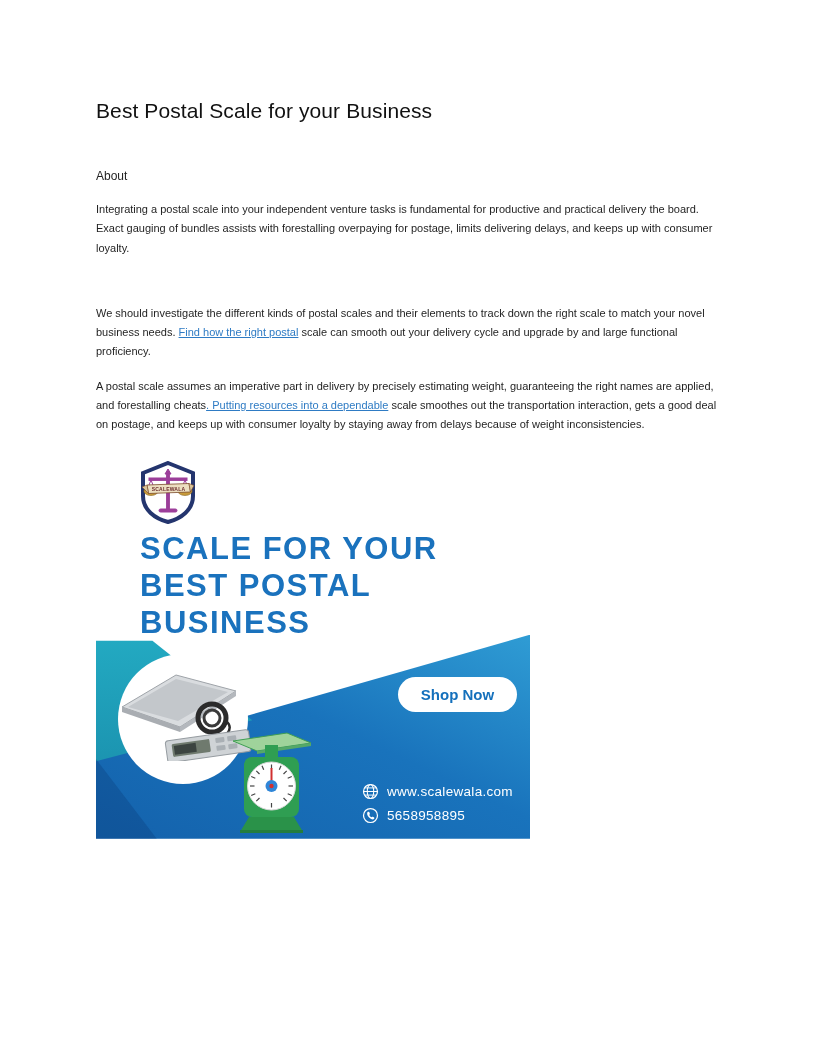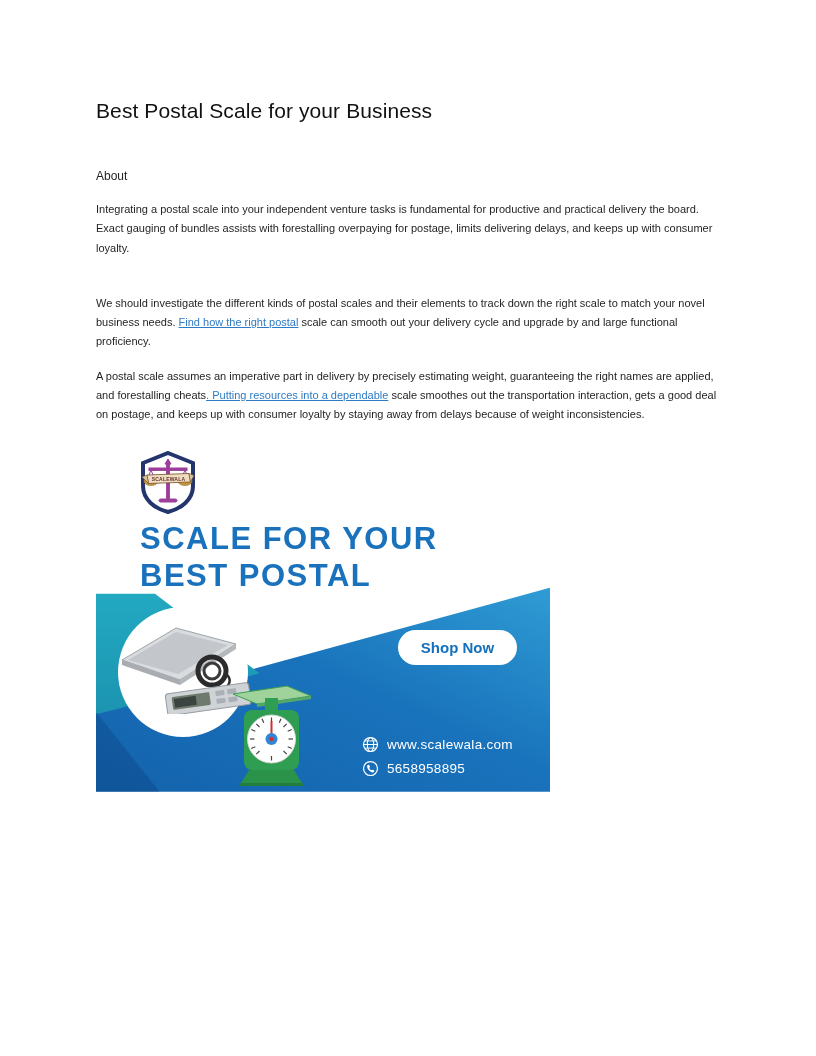--- a/index.html
+++ b/index.html
@@ -12,42 +12,42 @@
     color:#1f1f1f;
     overflow:hidden;
   }
   .content{padding:99px 96px 0 96px;}
   .doc-title{
     font-size:21px;font-weight:400;color:#111111;
     letter-spacing:.1px;margin:0;
   }
   .about-label{margin-top:46px;font-size:12px;}
   .para{margin-top:17px;font-size:11px;line-height:19.3px;max-width:624px;}
-  .para.gap-large{margin-top:36px;}
+  .para.gap-large{margin-top:46px;}
   .h2{margin-top:47px;font-size:13.5px;}
   .para.p3{margin-top:15px;}
   a.doc-link{color:#2e7bc4;text-decoration:underline;cursor:pointer;}
 
   
   .banner{margin-top:26px;width:434px;position:relative;}
   .logo{margin-left:43px;display:block;}
   .banner-heading{
     margin:6px 0 0 44px;
     font-size:31px;font-weight:700;line-height:37px;
     color:#1a72bd;letter-spacing:1.5px;
   }
   .banner-subtext{
     position:relative;z-index:2;
     margin:8px 0 0 46px;
     font-size:11px;line-height:17px;letter-spacing:2.4px;word-spacing:5px;
     color:#3d3d3d;
   }
   .panel{
     position:relative;margin-top:-6px;height:204px;width:434px;
-    background:#ffffff;overflow:hidden;padding-left:20px;
+    background:#ffffff;overflow:hidden;
   }
   .panel .blue-main{
     position:absolute;inset:0;
     background:linear-gradient(to bottom left,#2f9cd4 0%,#1973bc 45%,#1462ac 100%);
     clip-path:polygon(0% 61%,100% 0%,100% 100%,0% 100%);
   }
   .panel .teal-wedge{
     position:absolute;inset:0;
     background:linear-gradient(180deg,#23aac2 0%,#1787a6 100%);
     clip-path:polygon(0% 3%,13% 3%,36% 42%,0% 62%);
@@ -122,20 +122,21 @@
           <path d="M8 24 L50 22.5 L51.5 31 L9.5 32.5 Z" fill="#ecdfc0" stroke="#7a4a2a" stroke-width=".8"></path>
           <path d="M8 24 L3 26 L9.5 32.5 Z" fill="#d9c49a" stroke="#7a4a2a" stroke-width=".6"></path>
           <path d="M50 22.5 L55 24.5 L51.5 31 Z" fill="#d9c49a" stroke="#7a4a2a" stroke-width=".6"></path>
           <text x="29.5" y="29.6" text-anchor="middle" font-family="Liberation Sans, sans-serif" font-size="5" font-weight="bold" fill="#6b2d2d" letter-spacing=".2">SCALEWALA</text>
         </g>
       </svg>
 
       <div class="banner-heading">
         <div>SCALE FOR YOUR</div>
         <div>BEST POSTAL</div>
+        <div>BUSINESS</div>
       </div>
 
 
       <div class="panel">
         <div class="blue-main"></div>
         <div class="teal-wedge"></div>
         <div class="dark-wedge"></div>
 
         <div class="product-circle"></div>
         <svg class="digital-scale" width="150" height="100" viewBox="0 0 150 100">

